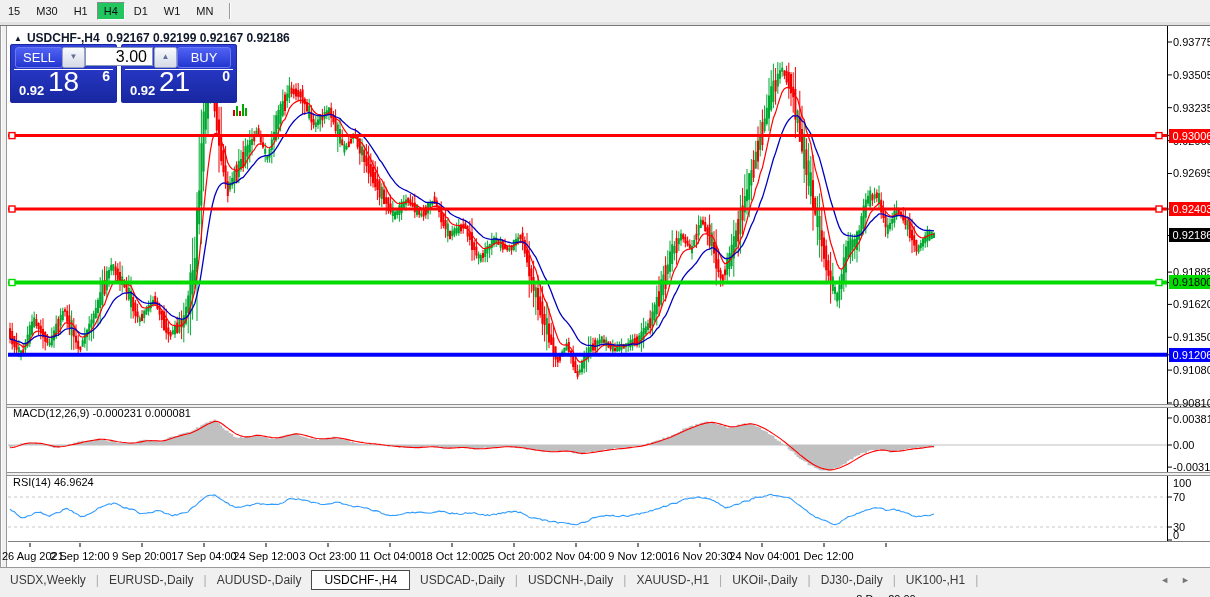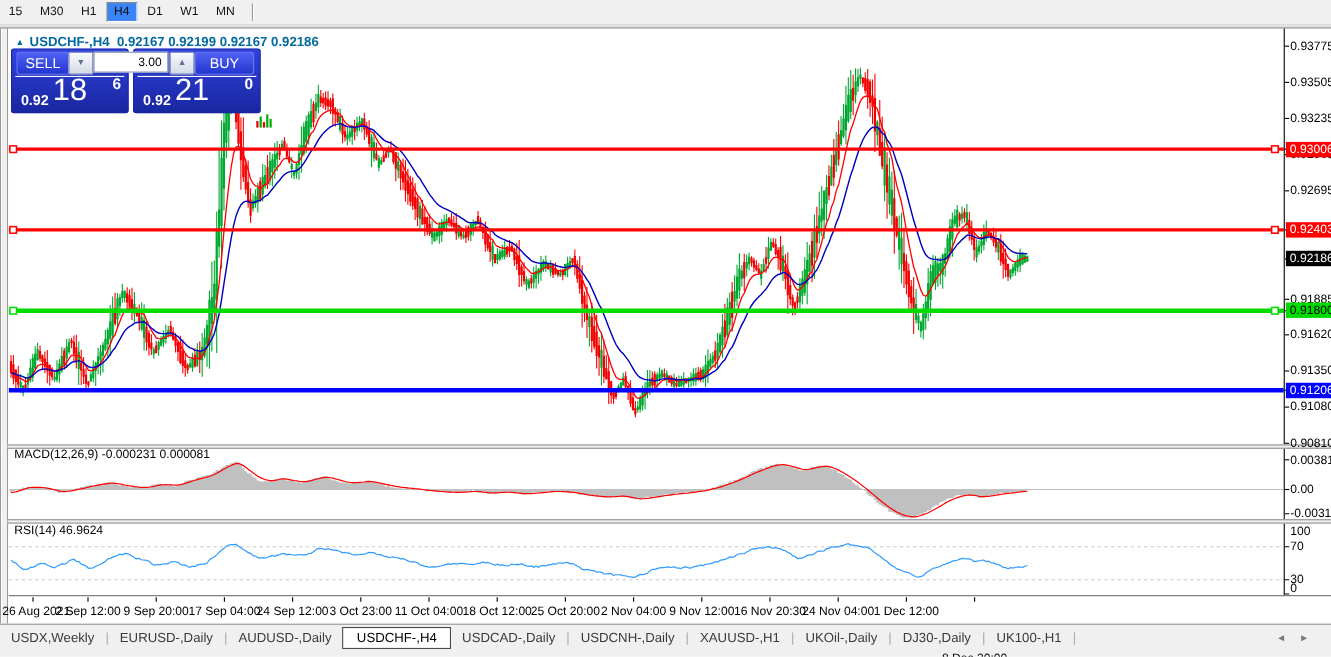--- a/index.html
+++ b/index.html
@@ -4,30 +4,30 @@
 <style>
   html,body{margin:0;padding:0;}
   body{width:1210px;height:597px;position:relative;overflow:hidden;background:#f0f0f0;
        font-family:"Liberation Sans",sans-serif;-webkit-font-smoothing:antialiased;}
   #app{position:absolute;inset:0;}
 
   
   .toolbar{position:absolute;left:0;top:0;width:100%;height:22px;background:#f0f0f0;
            border-bottom:1px solid #b4b4b4;display:flex;align-items:center;font-size:11px;color:#111;}
   .tf-btn{padding:2px 6px;margin:0 1px;border:1px solid transparent;cursor:default;}
-  .tf-btn.pressed{background:#3b82f6;border:1px solid #8a8a8a;border-bottom-color:#fff;border-right-color:#fff;}
+  .tf-btn.pressed{background:#22c55e;border:1px solid #8a8a8a;border-bottom-color:#fff;border-right-color:#fff;}
   .tsep{width:0;height:16px;border-left:1px solid #9a9a9a;border-right:1px solid #fff;margin:0 8px;}
   .mdi-top{position:absolute;top:22px;left:0;width:100%;height:3px;background:#e2e2e2;border-bottom:1px solid #787878;}
 
   
   .left-frame{position:absolute;left:0;top:26px;width:8px;height:541px;
      background:linear-gradient(90deg,#9a9a9a 0 1px,#ffffff 1px 2px,#f0f0f0 2px 6px,#9a9a9a 6px 7px,#ffffff 7px 8px);}
   .chart-area{position:absolute;left:8px;top:26px;width:1202px;height:541px;background:#fff;}
   #chart-svg{position:absolute;left:0;top:0;width:1210px;height:597px;}
-  .chart-title{position:absolute;left:14px;top:31px;font-size:12px;font-weight:bold;color:#0369a1;white-space:nowrap;}
+  .chart-title{position:absolute;left:14px;top:31px;font-size:12px;font-weight:bold;color:#0f172a;white-space:nowrap;}
   .chart-title .tri{font-size:8px;margin-right:5px;position:relative;top:-1px;}
 
   .splitter{position:absolute;left:7px;right:0;height:2px;background:#f0f0f0;
             border-top:1px solid #909090;border-bottom:1px solid #909090;}
   .ind-label{position:absolute;font-size:11px;color:#000;white-space:nowrap;}
 
   
   .tp-half{position:absolute;top:44px;height:59px;border-radius:3px;
            background:linear-gradient(180deg,#3143de,#18269f);box-shadow:0 0 0 1px #1a279e inset;}
   #tp-left{left:10px;width:107px;} #tp-right{left:121px;width:116px;}
@@ -36,21 +36,21 @@
   #sell-btn{left:5px;width:46px;} #buy-btn{right:6px;width:52px;}
   .wline{position:absolute;top:25px;height:1px;background:#fff;left:4px;right:4px;}
   .pc-prefix{position:absolute;left:9px;bottom:5px;font-size:13px;font-weight:bold;color:#fff;}
   .pc-big{position:absolute;left:38px;top:20px;font-size:28px;line-height:36px;color:#fff;}
   .pc-sup{position:absolute;right:7px;top:24px;font-size:14px;font-weight:bold;color:#fff;}
   .lot-group{position:absolute;left:62px;top:47px;height:20px;z-index:5;}
   .spin{position:absolute;top:0;width:21px;height:19px;background:linear-gradient(#f8fafc,#d5dae6);
         border:1px solid #98a2c2;border-radius:2px;color:#5f6e9a;font-size:8px;text-align:center;line-height:17px;cursor:pointer;}
   #lot-dec{left:0;} #lot-inc{left:92px;}
   #lot-input{position:absolute;left:23px;top:0;width:61px;height:17px;border:1px solid #8894b8;background:#fff;
-             font-size:11px;text-align:right;padding:0 5px 0 0;font-family:inherit;}
+             font-size:16px;text-align:right;padding:0 5px 0 0;font-family:inherit;}
   .tick-icon{position:absolute;left:233px;top:104px;width:14px;height:12px;}
   .tick-icon i{position:absolute;bottom:0;width:2px;}
 
   
   .ax-tick-label{position:absolute;left:1173px;font-size:11px;color:#000;white-space:nowrap;}
   .ax-level{position:absolute;left:1169px;width:47px;height:14px;line-height:14px;font-size:11px;
             text-align:center;color:#fff;cursor:pointer;}
   .time-label{position:absolute;top:550px;font-size:11px;color:#000;white-space:nowrap;}
 
   

